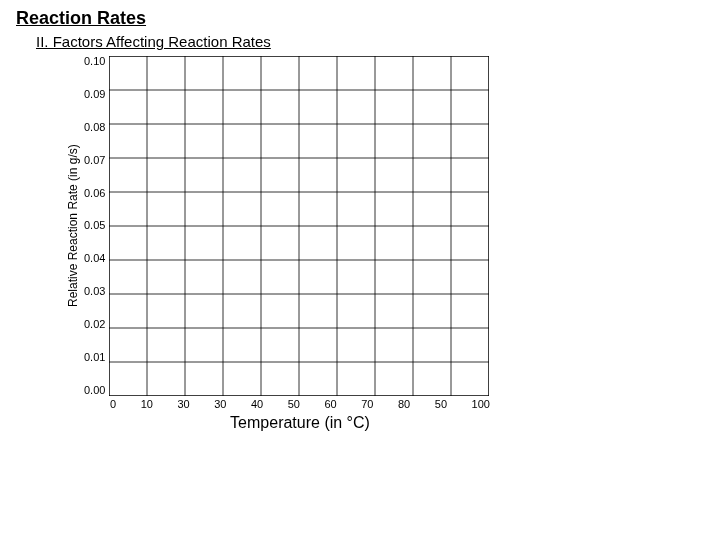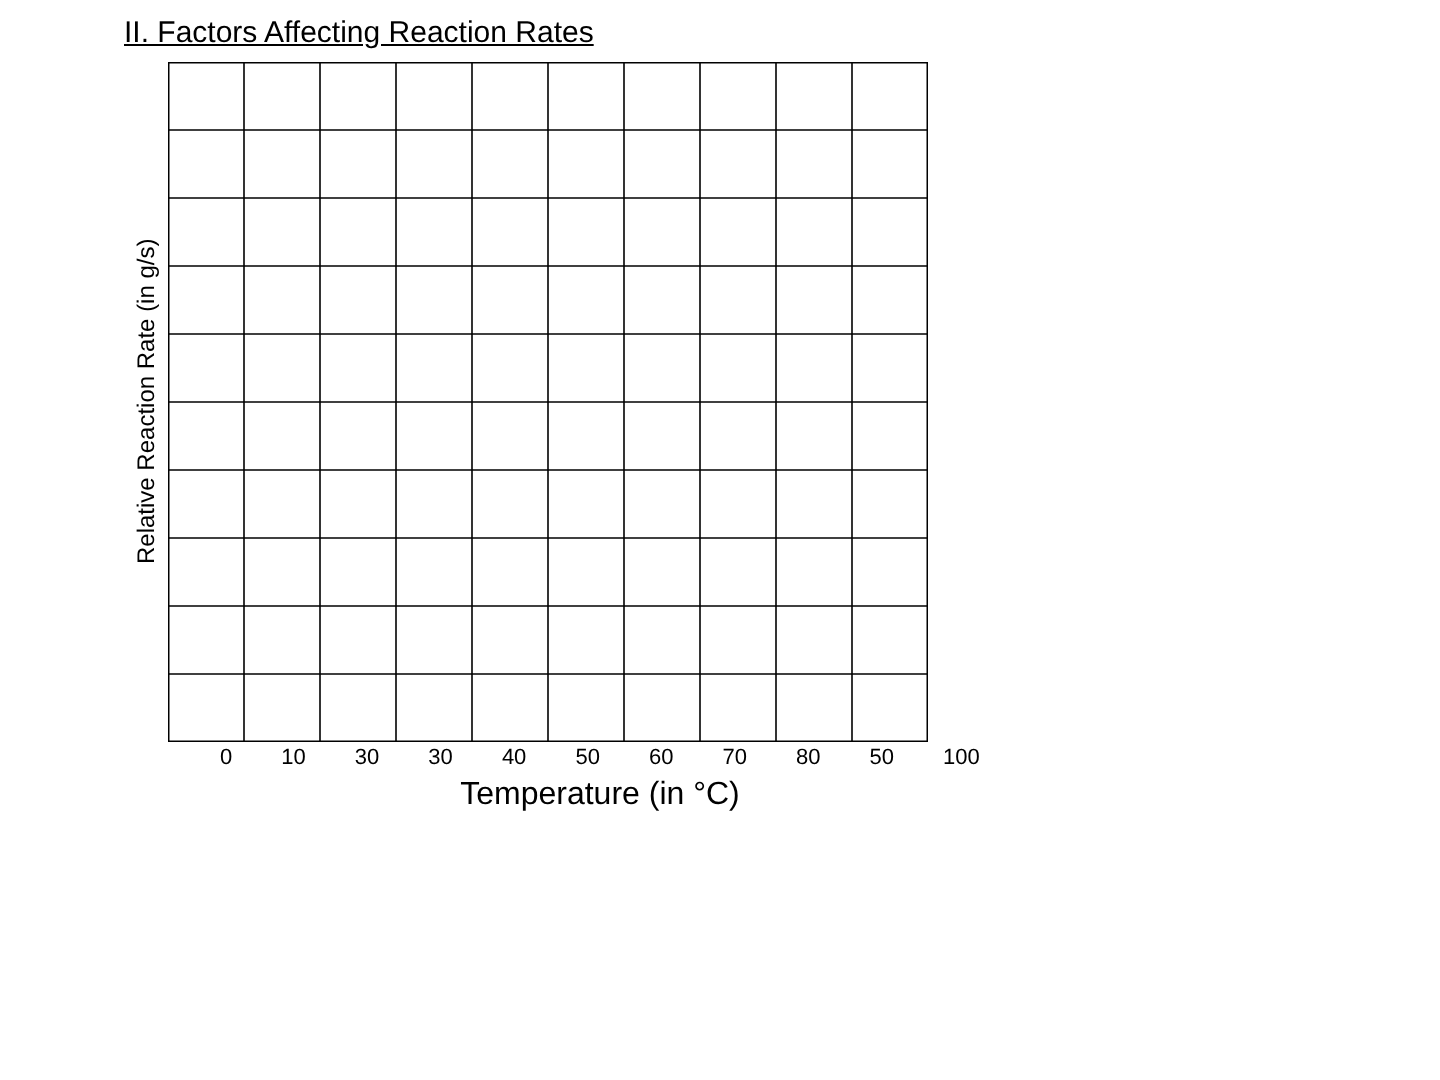--- a/index.html
+++ b/index.html
@@ -17,21 +17,21 @@
     }
     .title {
       font-size: 18px;
       font-weight: bold;
       text-decoration: underline;
       margin-bottom: 4px;
     }
     .section-heading {
       font-size: 15px;
       text-decoration: underline;
-      margin-left: 46px;
+      margin-left: 20px;
       margin-bottom: 6px;
     }
     .analyze-data {
       font-size: 15px;
       margin-bottom: 8px;
     }
     .analyze-data span {
       text-decoration: underline;
     }
     .content-row {
@@ -107,28 +107,42 @@
       font-size: 16px;
       text-align: center;
       margin-top: 4px;
       width: 380px;
     }
   </style>
 </head>
 <body>
 
 <div class="page">
+  <div class="title">Reaction Rates</div>
   <div class="section-heading">II.  Factors Affecting Reaction Rates</div>
 
   <div class="content-row">
 
     <div class="graph-container">
       <div class="graph-with-yaxis">
         <div class="y-axis-label">Relative Reaction Rate (in g/s)</div>
         <div class="y-ticks-and-grid">
+          <div class="y-tick-labels" id="y-tick-container">
+              <span>0.10</span>
+              <span>0.09</span>
+              <span>0.08</span>
+              <span>0.07</span>
+              <span>0.06</span>
+              <span>0.05</span>
+              <span>0.04</span>
+              <span>0.03</span>
+              <span>0.02</span>
+              <span>0.01</span>
+              <span>0.00</span>
+            </div>
           <div class="grid-area">
             <svg class="grid-svg" width="380" height="340" id="grid-svg">
                 <line x1="0" y1="0" x2="0" y2="340" stroke="#000" stroke-width="1.5"></line>
                 <line x1="38" y1="0" x2="38" y2="340" stroke="#000" stroke-width="0.8"></line>
                 <line x1="76" y1="0" x2="76" y2="340" stroke="#000" stroke-width="0.8"></line>
                 <line x1="114" y1="0" x2="114" y2="340" stroke="#000" stroke-width="0.8"></line>
                 <line x1="152" y1="0" x2="152" y2="340" stroke="#000" stroke-width="0.8"></line>
                 <line x1="190" y1="0" x2="190" y2="340" stroke="#000" stroke-width="0.8"></line>
                 <line x1="228" y1="0" x2="228" y2="340" stroke="#000" stroke-width="0.8"></line>
                 <line x1="266" y1="0" x2="266" y2="340" stroke="#000" stroke-width="0.8"></line>

